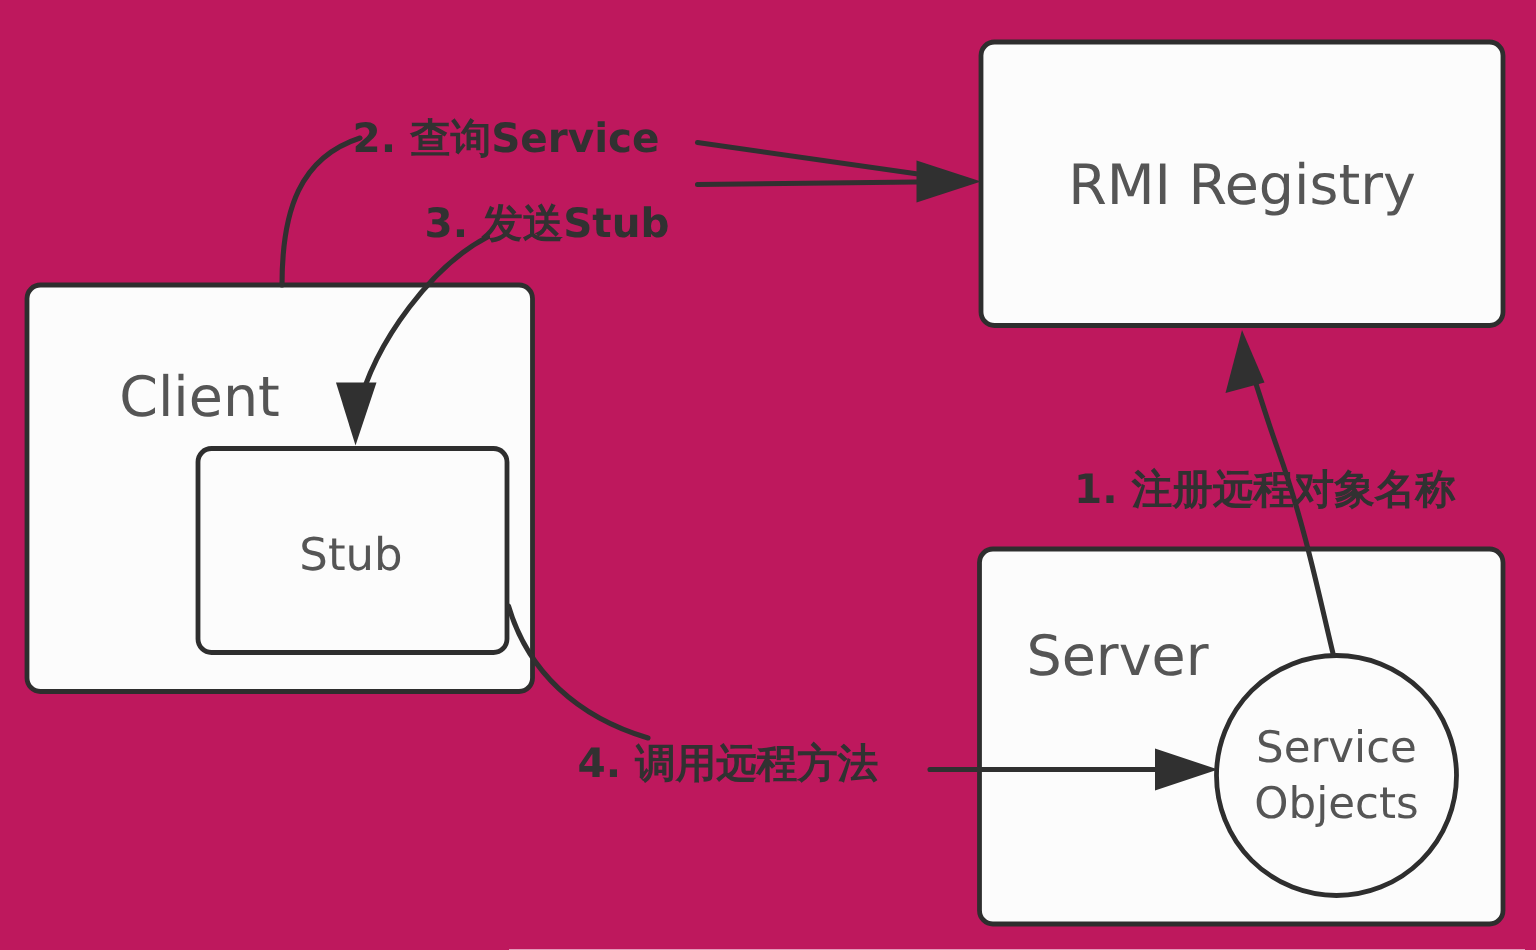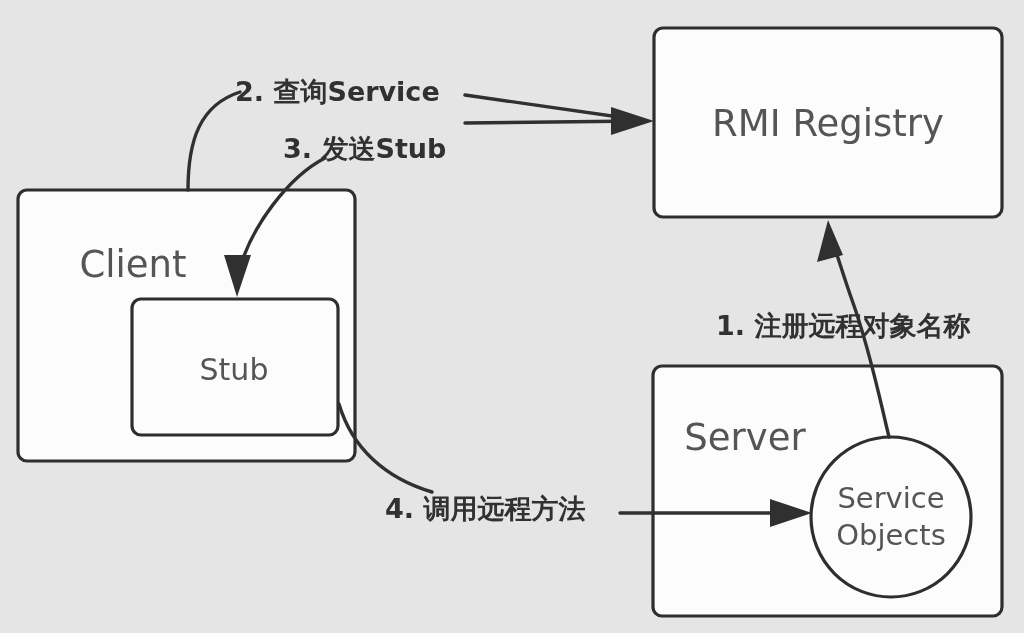--- a/index.html
+++ b/index.html
@@ -8,21 +8,21 @@
     padding: 0;
     background: #ffffff;
   }
   body {
     font-family: "DejaVu Sans", "Liberation Sans", sans-serif;
   }
   #diagram-root {
     position: relative;
     width: 1024px;
     height: 633px;
-    background: #e5e5e5;
+    background: #be185d;
     overflow: hidden;
     text-decoration: underline;
   }
   #diagram-svg {
     position: absolute;
     top: 0;
     left: 0;
     width: 1024px;
     height: 633px;
     display: block;

